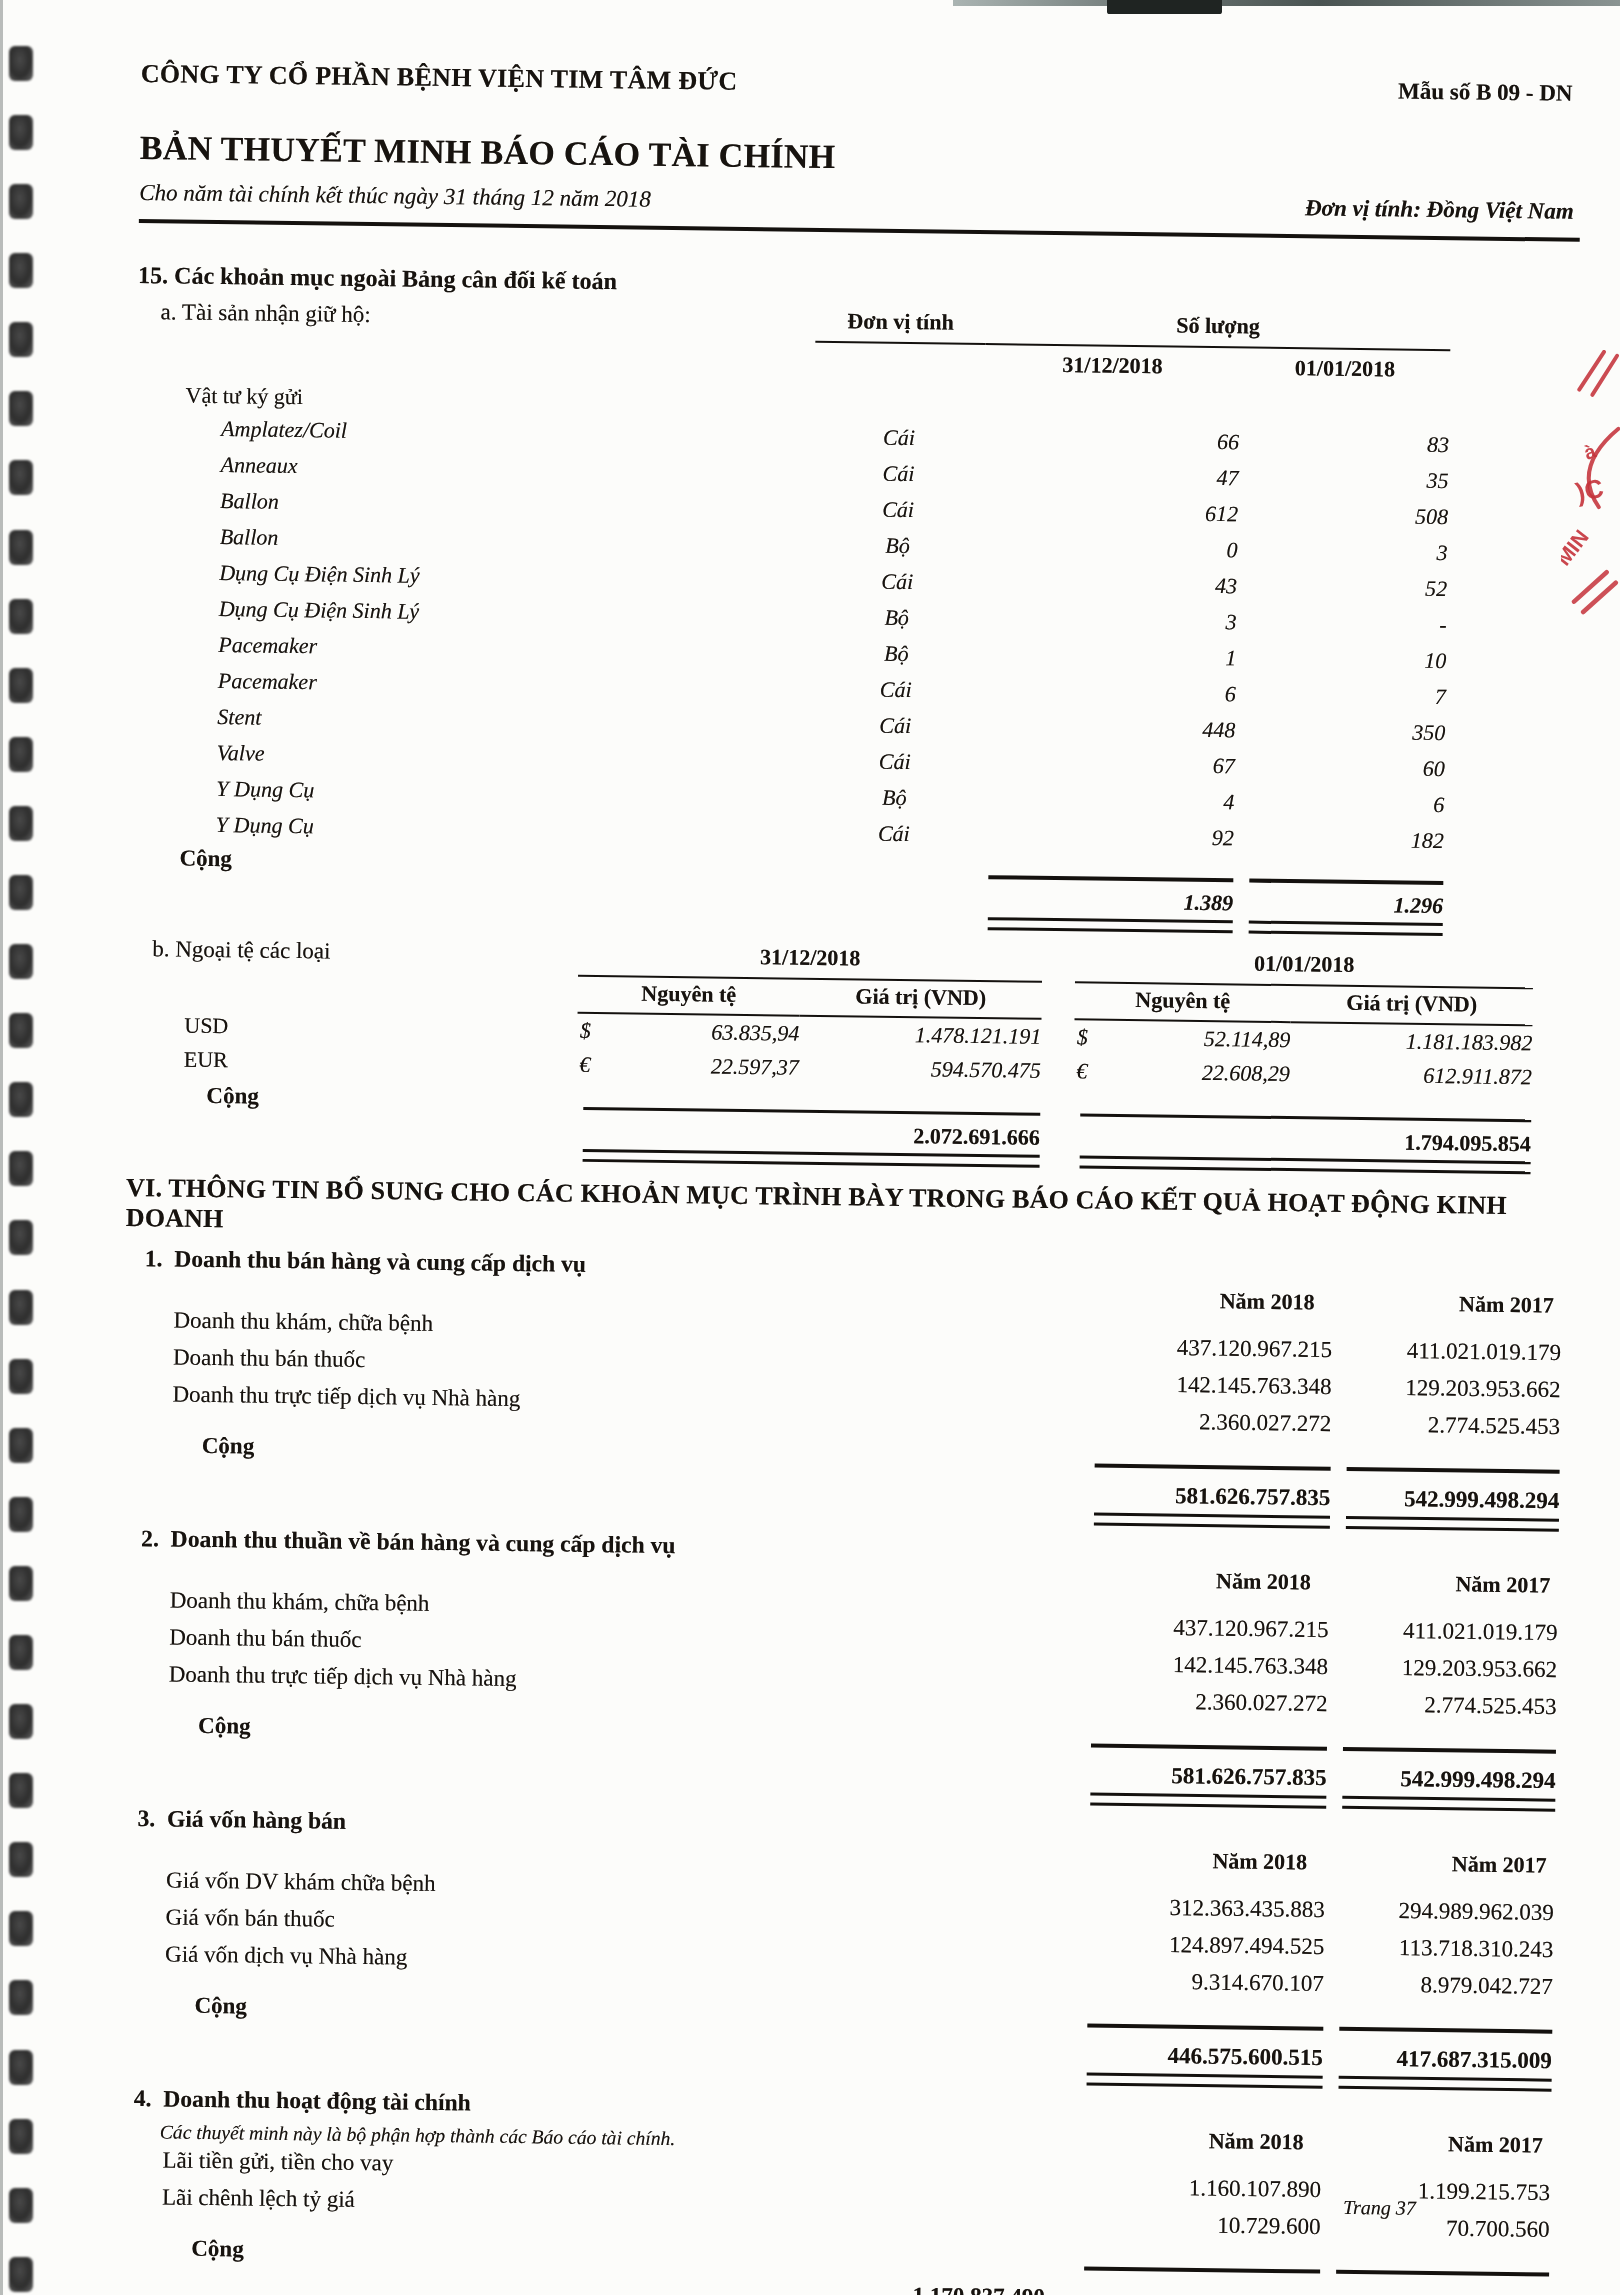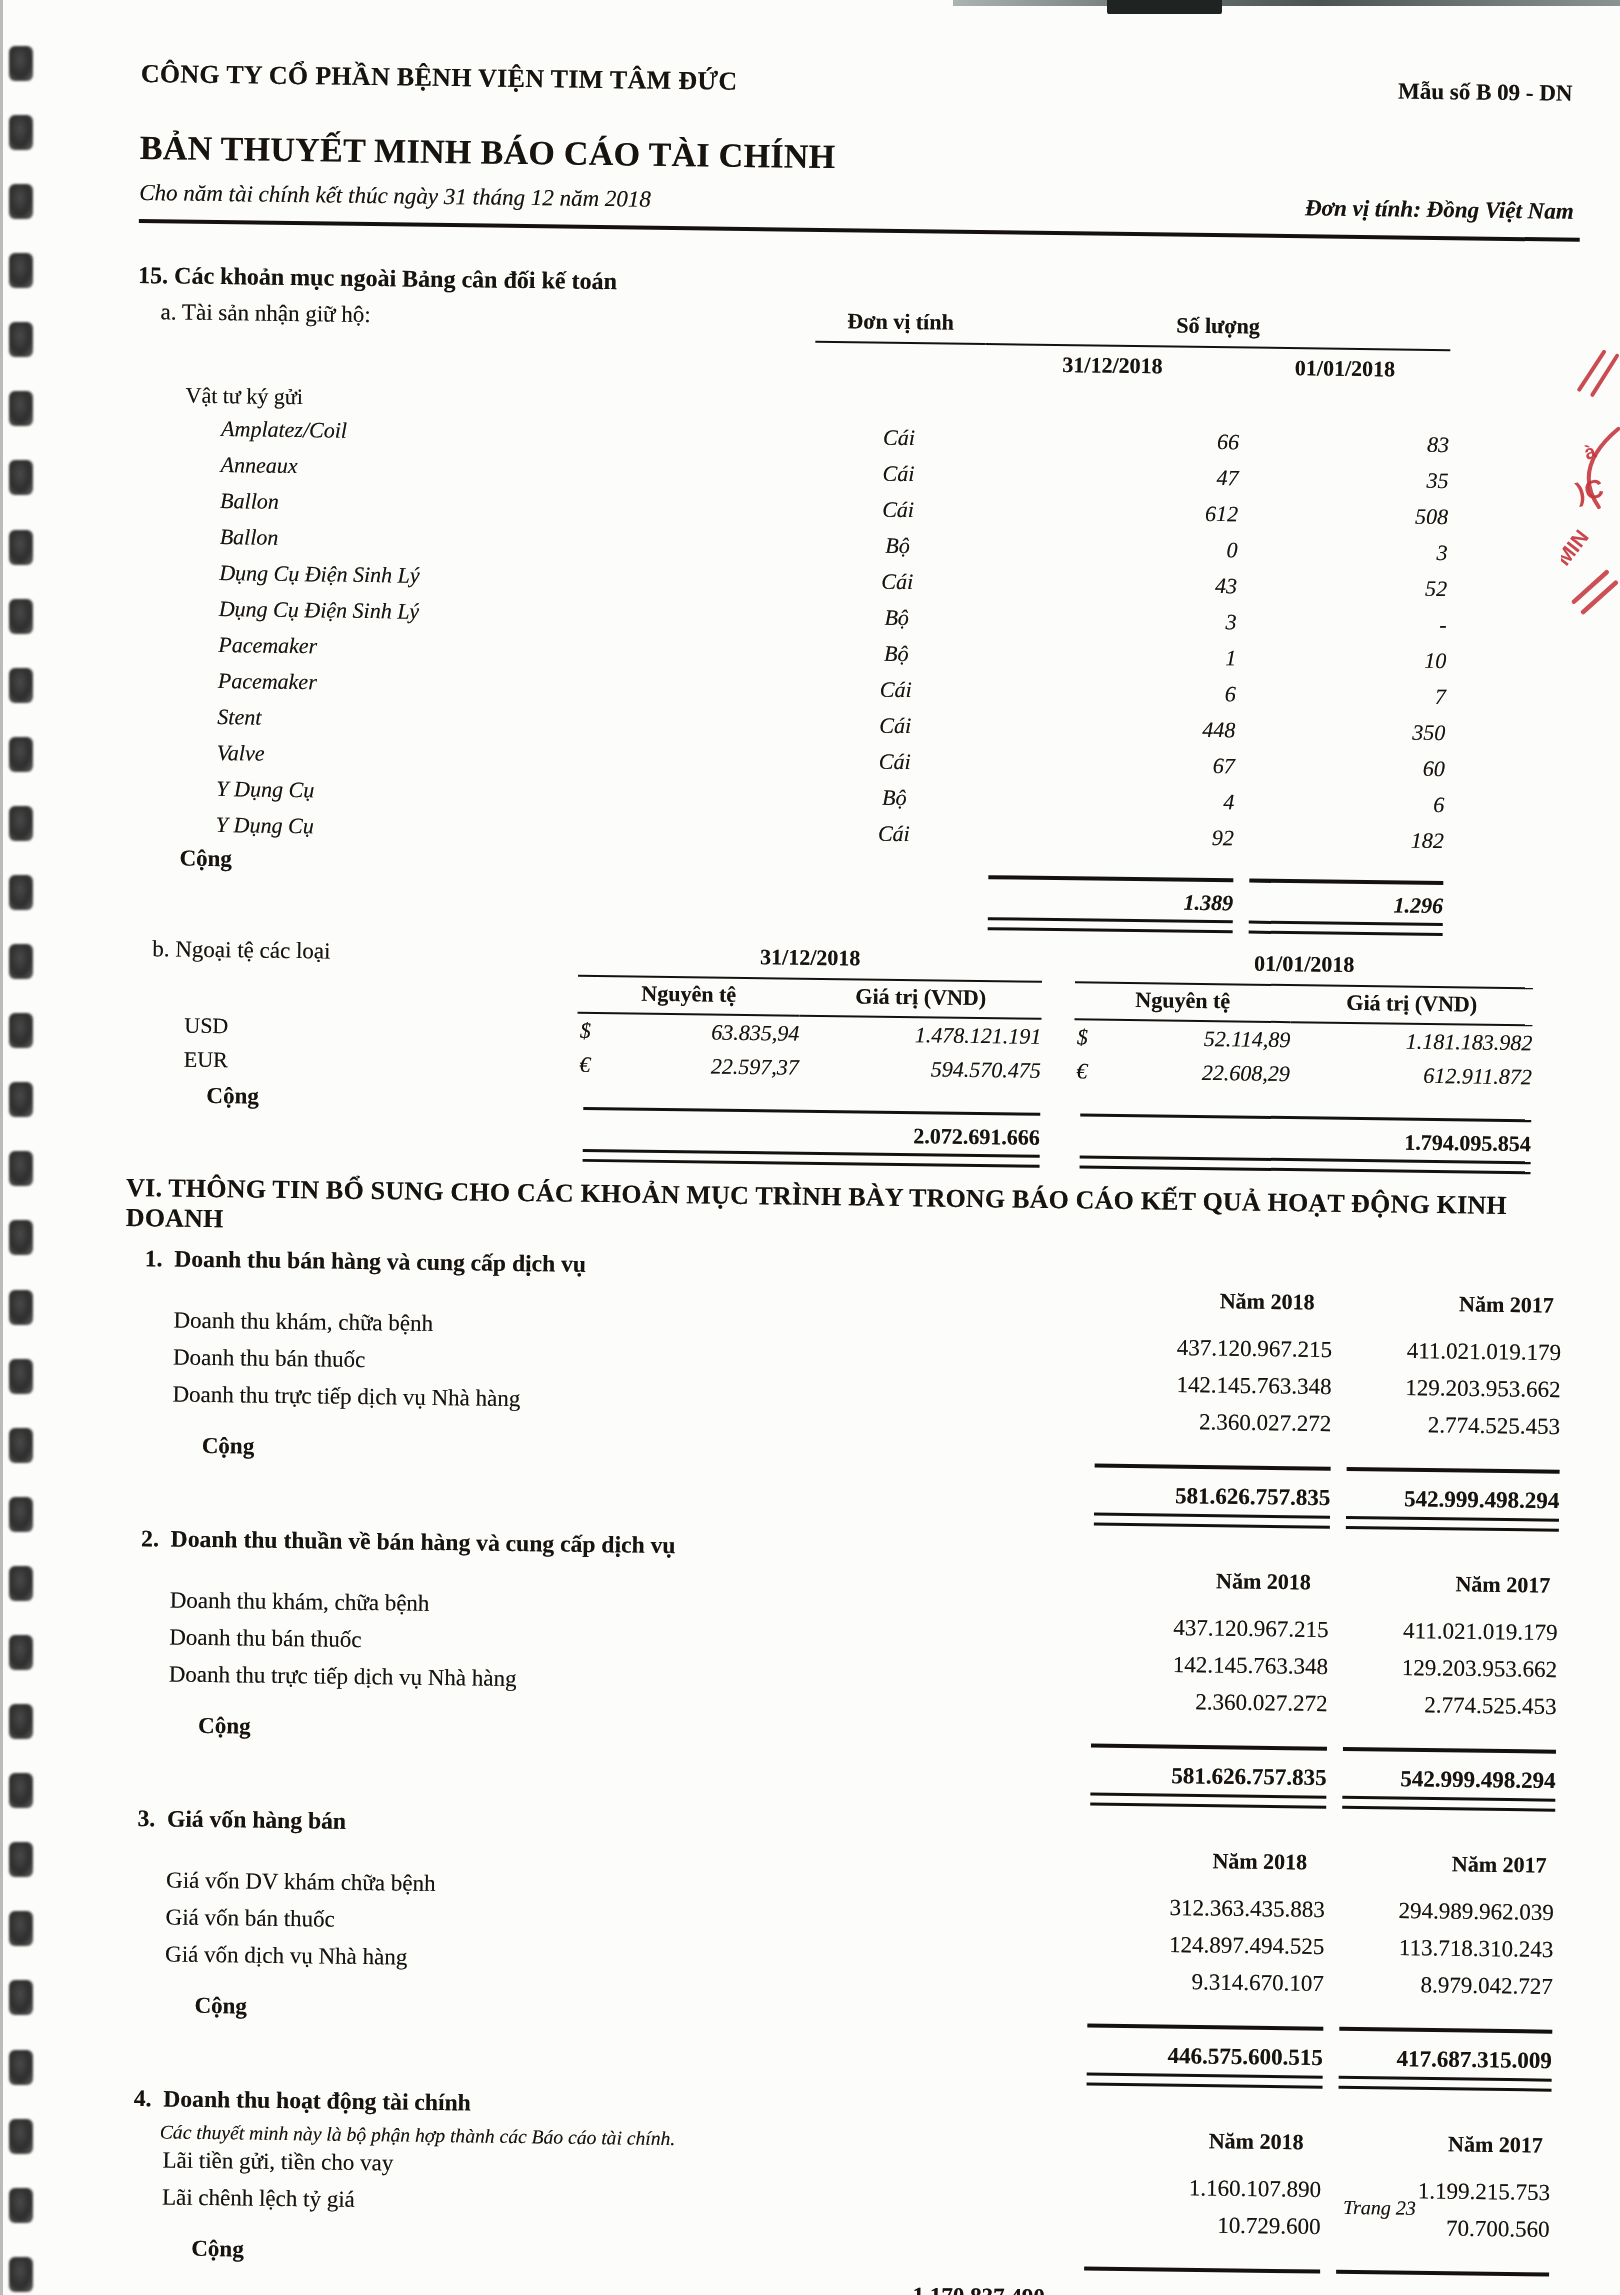--- a/index.html
+++ b/index.html
@@ -458,16 +458,16 @@
             <div class="sl s1"></div>
             <div class="sl s2"></div>
           </div>
           <div class="gv">
             <div class="tval">1.170.837.490</div>
           </div>
         </div>
       </div>
 
     <div class="footnote">Các thuyết minh này là bộ phận hợp thành các Báo cáo tài chính.</div>
-    <div class="trang">Trang 23</div>
+    <div class="trang">Trang 37</div>
   </div>
 </div>
 
 
 </body></html>

